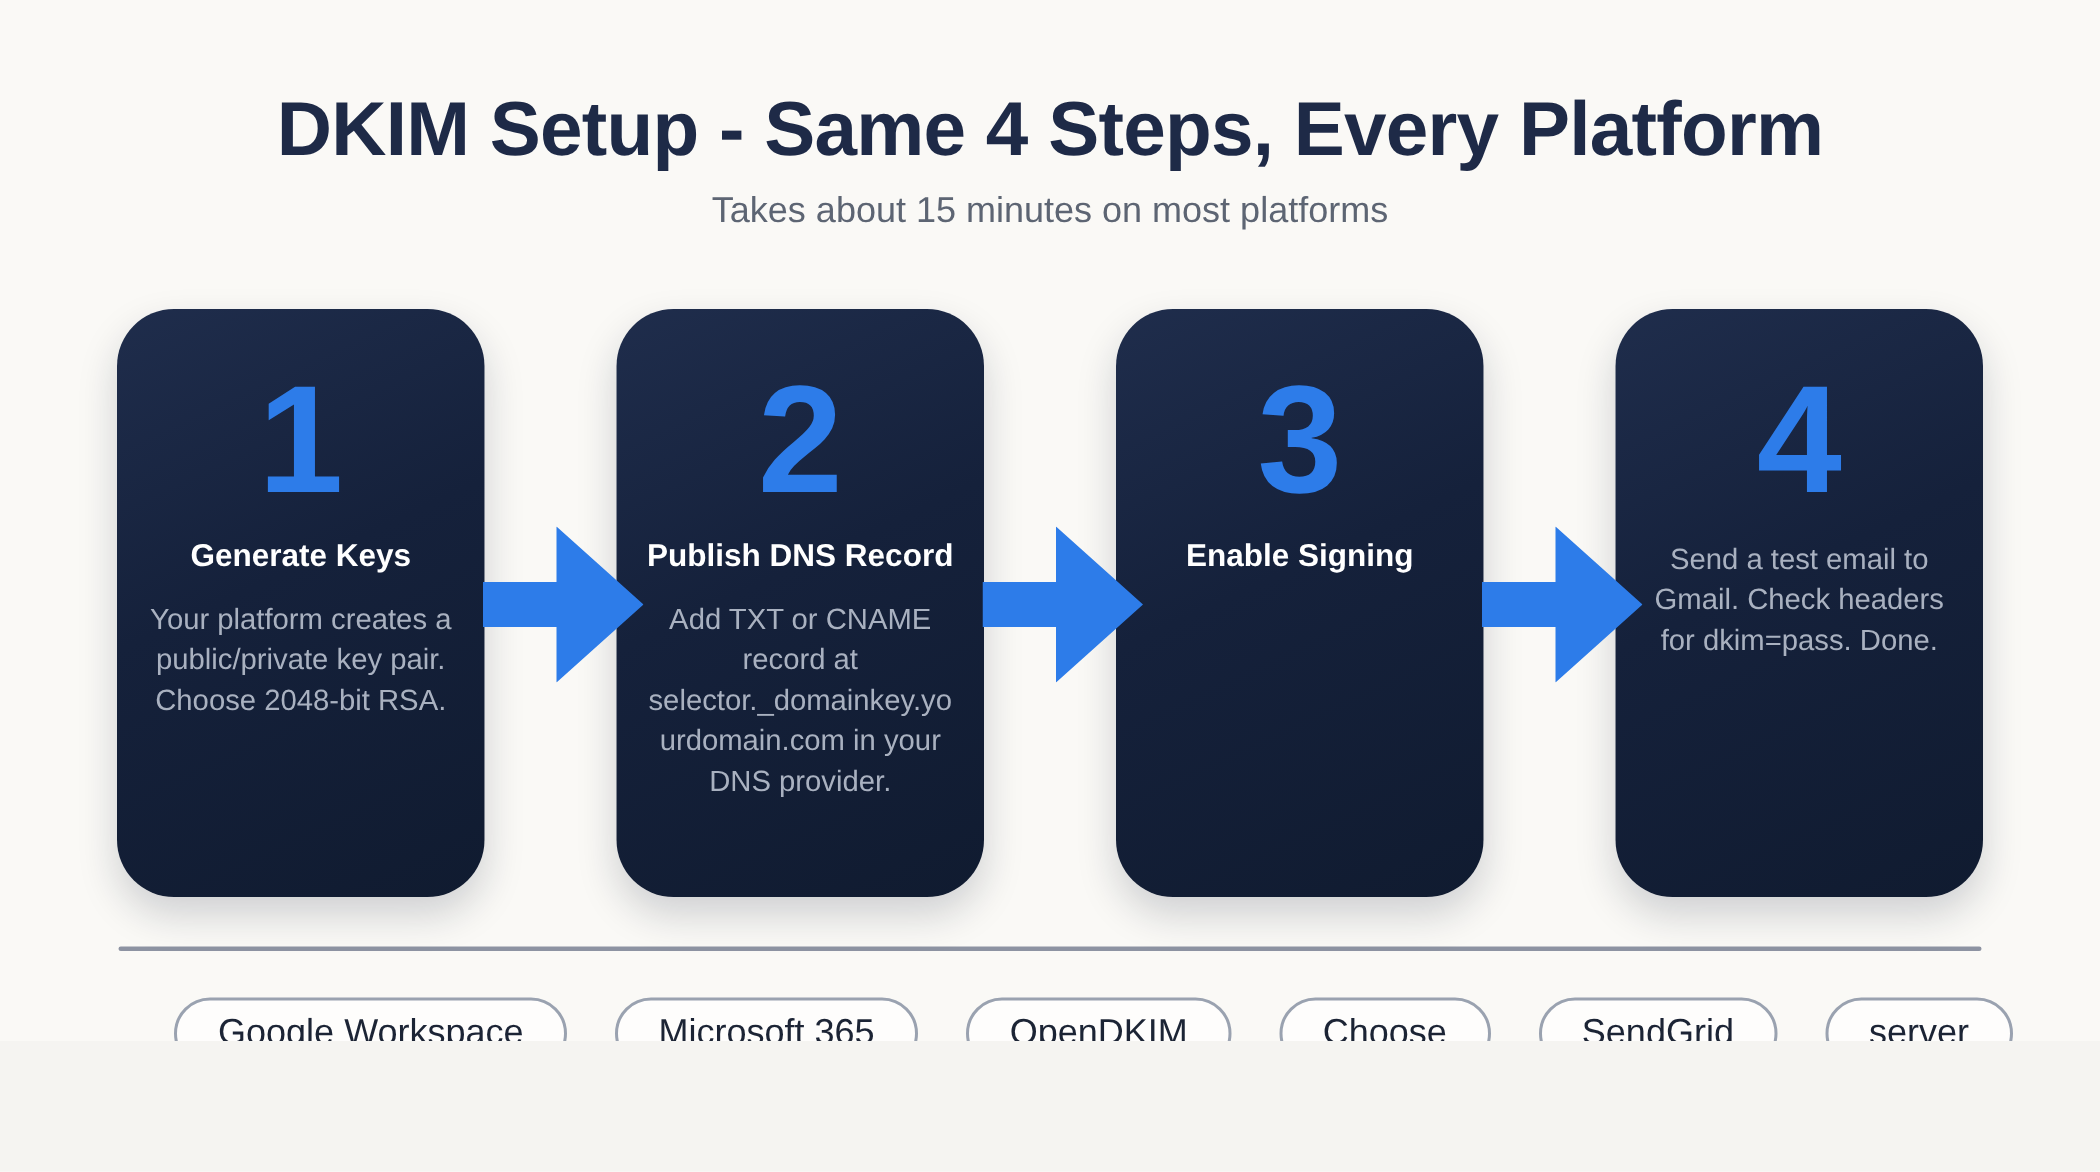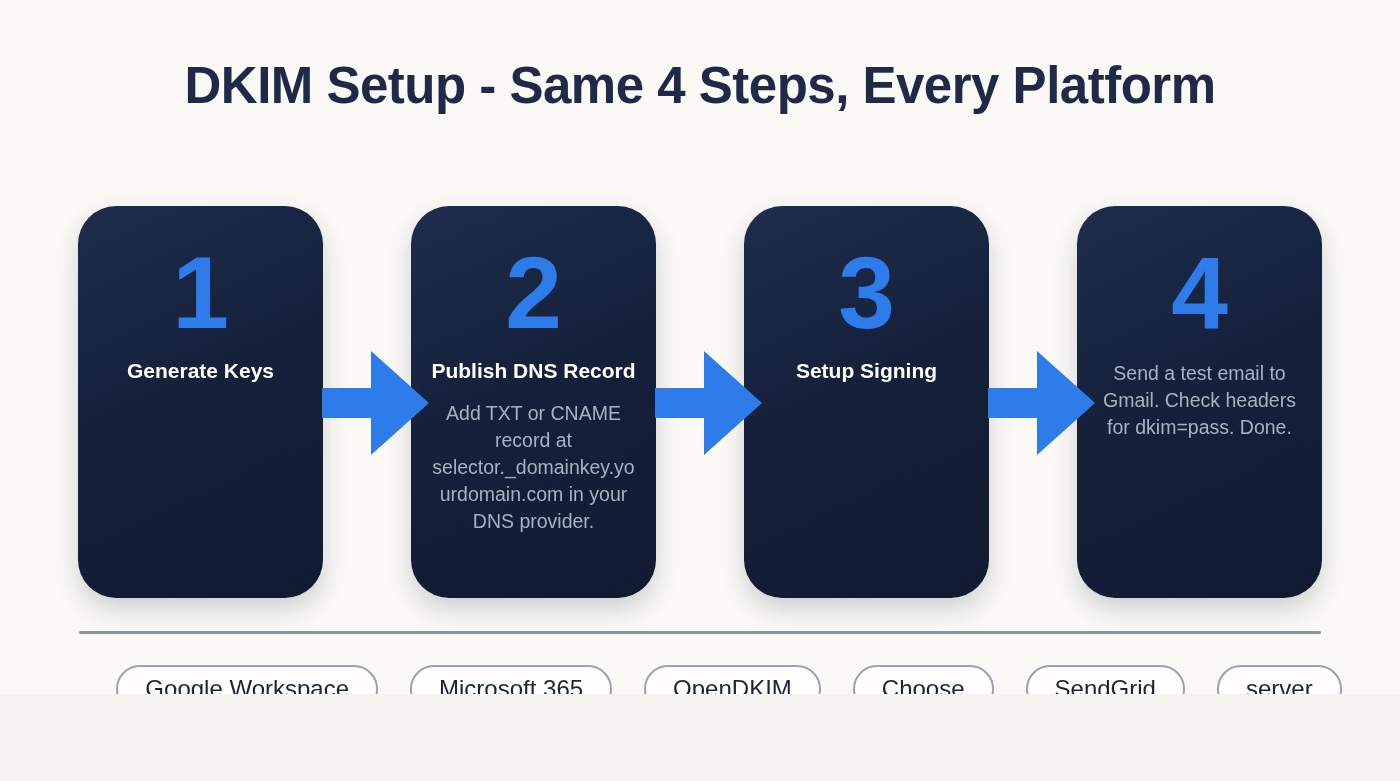--- a/index.html
+++ b/index.html
@@ -93,35 +93,37 @@
     font-size:24px; color:#1c2435;
     white-space:nowrap;
   }
 </style>
 </head>
 <body>
 
 <div class="canvas">
 
   <div class="main-title">DKIM Setup - Same 4 Steps, Every Platform</div>
+  <div class="subtitle">Takes about 15 minutes on most platforms</div>
 
   <div class="card card-1">
     <div class="step-number">1</div>
     <div class="step-title">Generate Keys</div>
+    <div class="step-desc">Your platform creates a public/private key pair. Choose 2048-bit RSA.</div>
   </div>
 
   <div class="card card-2">
     <div class="step-number">2</div>
     <div class="step-title">Publish DNS Record</div>
     <div class="step-desc">Add TXT or CNAME record at selector._domainkey.yourdomain.com in your DNS provider.</div>
   </div>
 
   <div class="card card-3">
     <div class="step-number">3</div>
-    <div class="step-title">Setup Signing</div>
+    <div class="step-title">Enable Signing</div>
   </div>
 
   <div class="card card-4">
     <div class="step-number">4</div>
     <div class="step-desc">Send a test email to Gmail. Check headers for dkim=pass. Done.</div>
   </div>
 
   <svg class="arrow arrow-1" viewBox="0 0 107 104" aria-hidden="true">
     <polygon points="0,37 49,37 49,0 107,52 49,104 49,67 0,67"></polygon>
   </svg>

